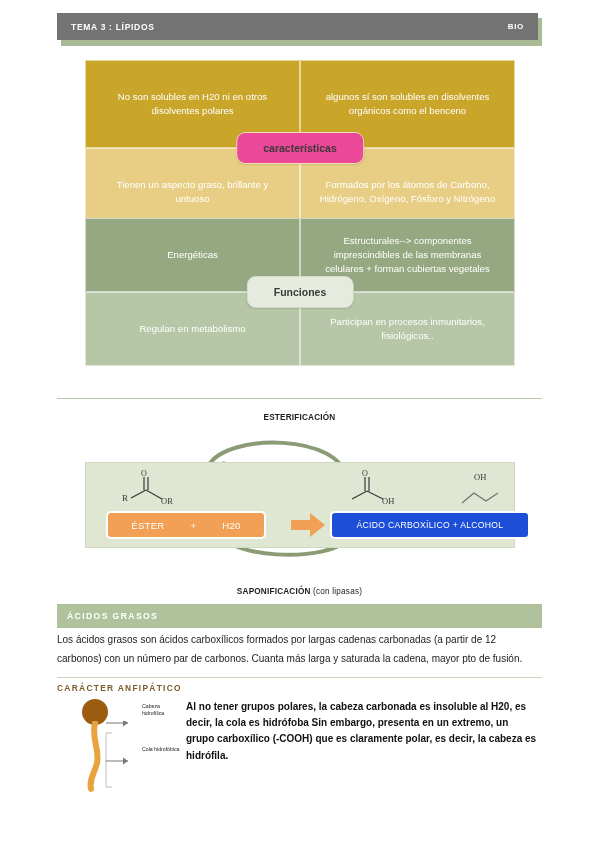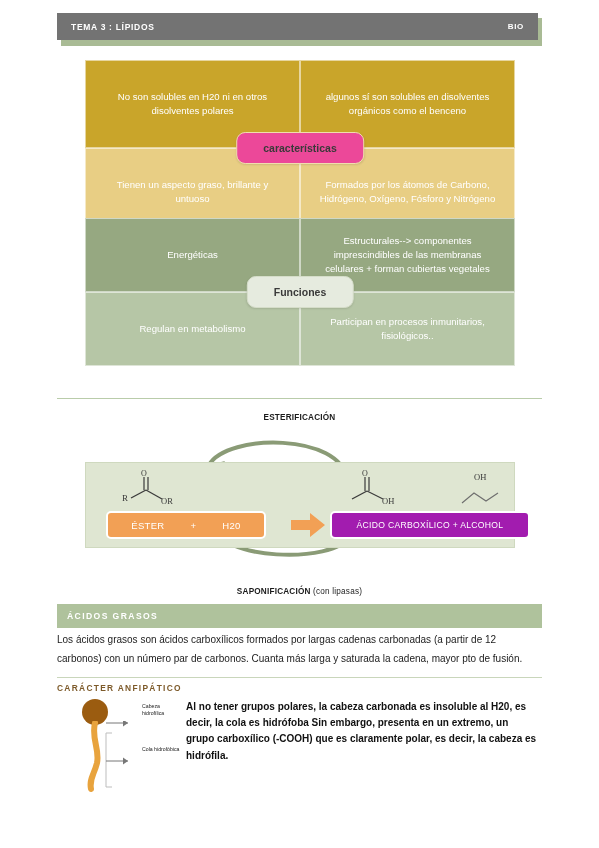--- a/index.html
+++ b/index.html
@@ -89,21 +89,21 @@
     background: #dfe6d2; border: 1px solid #cfd9bf; box-sizing: border-box;
   }
   .pill {
     position: absolute; top: 48px; height: 28px; border-radius: 5px;
     display: flex; align-items: center; justify-content: center;
     color: #ffffff; font-size: 9.5px; letter-spacing: .3px;
     border: 2px solid #ffffff; box-sizing: border-box;
   }
   #pill-ester { left: 20px; width: 160px; background: #f2a055; }
   #pill-ester .lbl { display: flex; gap: 26px; }
-  #pill-acido { left: 244px; width: 200px; background: #a21caf; font-size: 8.6px; }
+  #pill-acido { left: 244px; width: 200px; background: #1d4ed8; font-size: 8.6px; }
 
   .arrow-big {
     position: absolute; left: 205px; top: 50px; width: 34px; height: 24px;
   }
   .formula { position: absolute; color: #3a3a3a; }
   #f-ester { left: 36px; top: 5px; }
   #f-acido { left: 264px; top: 3px; }
   #f-alcohol { left: 372px; top: 4px; }
 
   

